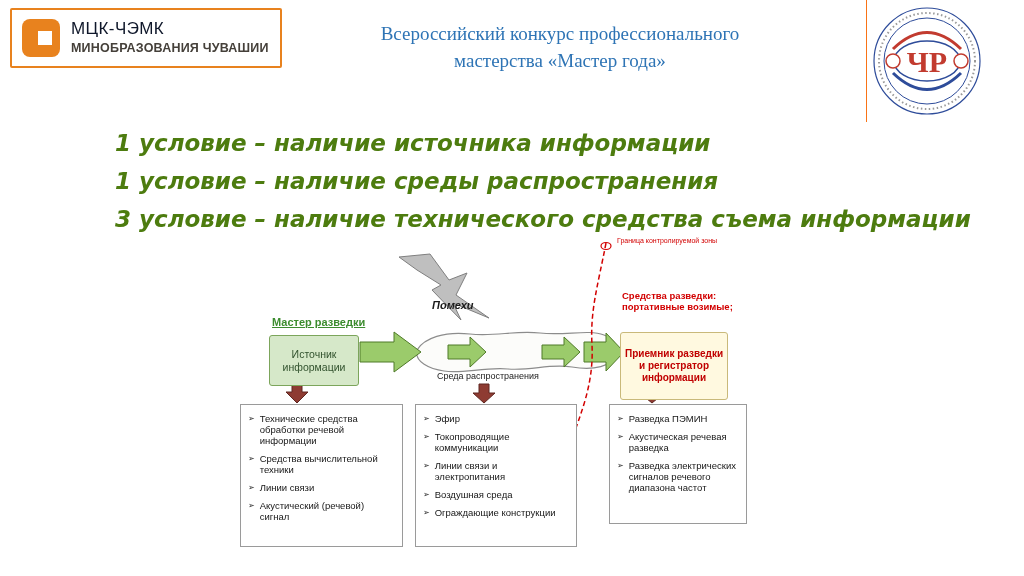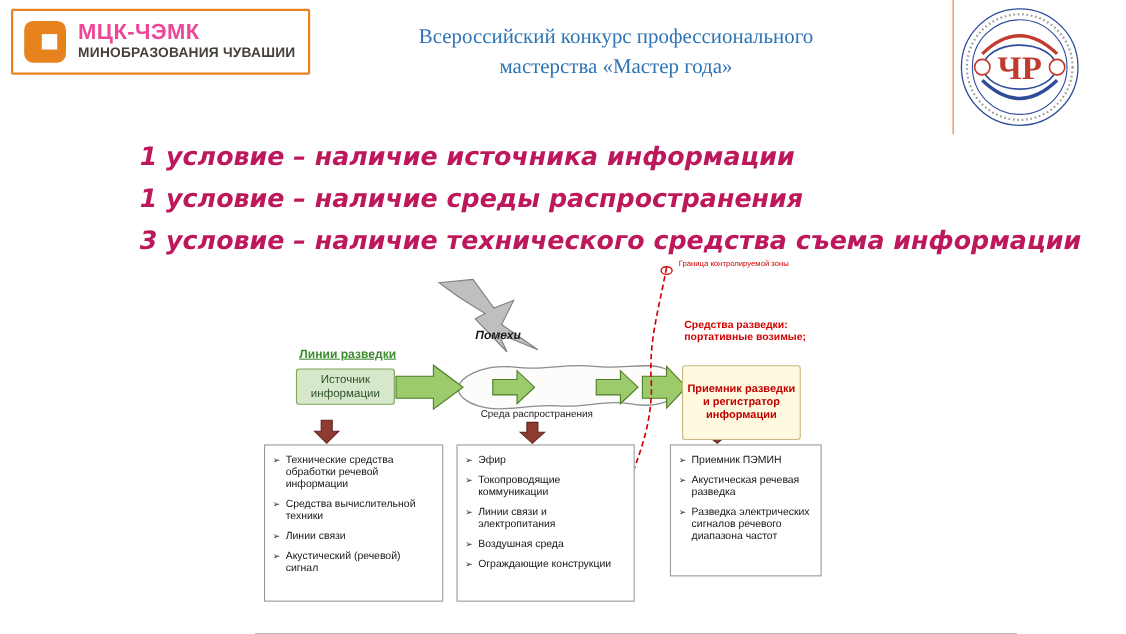--- a/index.html
+++ b/index.html
@@ -9,39 +9,39 @@
   }
   
   .logo-box {
     position:absolute; left:10px; top:8px; width:272px; height:60px;
     border:2px solid #E8821E; box-sizing:border-box; border-radius:2px;
     display:flex; align-items:center; padding:0 10px; gap:11px; background:#fff;
   }
   .logo-icon { width:38px; height:38px; background:#E8821E; border-radius:8px; position:relative; flex:0 0 auto; }
   .logo-icon .hole { position:absolute; left:16px; top:12px; width:14px; height:14px; background:#ffffff; }
   .logo-text { display:flex; flex-direction:column; }
-  .logo-line1 { color:#ec4899; font-weight:bold; font-size:20px; letter-spacing:.4px; line-height:18px; }
+  .logo-line1 { color:#0f172a; font-weight:normal; font-size:17px; letter-spacing:.4px; line-height:18px; }
   .logo-line2 { color:#45403A; font-weight:bold; font-size:12.5px; letter-spacing:.2px; line-height:15px; margin-top:3px; }
   .main-title {
     position:absolute; left:300px; top:20px; width:520px; text-align:center;
     color:#2E74B5; font-family:"Liberation Serif", serif; font-size:19px; line-height:27px;
   }
   .emblem-panel { position:absolute; left:866px; top:0; width:158px; height:122px; border-left:1px solid #f97316; background:#fff; }
   
-  .conditions { position:absolute; left:115px; top:124px; color:#be185d;margin-left:12px; }
+  .conditions { position:absolute; left:115px; top:124px; color:#4d7c0f; }
   .cond-line {
     font-family:"DejaVu Sans", sans-serif; font-style:italic; font-weight:600;
     font-size:23px; line-height:38px; white-space:nowrap;
   }
   
   .diagram-svg { position:absolute; left:0; top:0; z-index:1; pointer-events:none; }
   .dlabel { position:absolute; z-index:2; }
   .object-label { left:272px; top:316px; font-size:11px; font-weight:bold; color:#3C8C2F; text-decoration:underline; }
   .source-box {
-    left:269px; top:335px; width:90px; height:33px; background:#D6E8C9; border:1px solid #7CA55B;
+    left:269px; top:335px; width:90px; height:51px; background:#D6E8C9; border:1px solid #7CA55B;
     border-radius:3px; color:#32522E; font-size:10.5px; line-height:13px;
     display:flex; align-items:center; justify-content:center; text-align:center; box-sizing:border-box; padding:2px;
   }
   .noise-label { left:432px; top:299px; font-size:11px; font-weight:bold; color:#1a1a1a;font-style:italic; }
   .medium-label { left:428px; top:371px; width:120px; text-align:center; font-size:9px; color:#222; }
   .boundary-label { left:617px; top:237px; width:110px; font-size:7px; line-height:8px; color:#D20000; }
   .means-block { left:622px; top:290px; width:115px; color:#D20000; font-weight:bold; font-size:9.5px; line-height:11px; }
   .receiver-box {
     left:620px; top:332px; width:108px; height:68px; background:#FFF9E0; border:1px solid #C9B97A;
     border-radius:3px; color:#C00000; font-weight:bold; font-size:10px; line-height:12px;
@@ -113,21 +113,21 @@
     <polygon points="584,342 606,342 606,333 624,352 606,371 606,362 584,362" fill="#9BCB6B" stroke="#4F7A28" stroke-width="1"></polygon>
 
     <polygon points="292,382 302,382 302,392 308,392 297,403 286,392 292,392" fill="#8E3B32" stroke="#5F2620" stroke-width="1"></polygon>
     <polygon points="479,384 489,384 489,393 495,393 484,403 473,393 479,393" fill="#8E3B32" stroke="#5F2620" stroke-width="1"></polygon>
     <polygon points="647,385 657,385 657,394 663,394 652,403 641,394 647,394" fill="#8E3B32" stroke="#5F2620" stroke-width="1"></polygon>
 
     <path d="M606,243 C598,285 590,310 592,345 C594,385 580,415 571,442" fill="none" stroke="#D20000" stroke-width="1.5" stroke-dasharray="5 3"></path>
     <ellipse cx="606" cy="246" rx="5" ry="3.5" fill="none" stroke="#D20000" stroke-width="1.2"></ellipse>
   </svg>
 
-  <div class="dlabel object-label">Линии разведки</div>
+  <div class="dlabel object-label">Мастер разведки</div>
   <div class="dlabel source-box">Источник информации</div>
   <div class="dlabel noise-label">Помехи</div>
   <div class="dlabel medium-label">Среда распространения</div>
   <div class="dlabel boundary-label">Граница контролируемой зоны</div>
 
   <div class="dlabel means-block">
     <div>Средства разведки:</div>
     <div>портативные возимые;</div>
   </div>
 
@@ -171,21 +171,21 @@
     </div>
     <div class="list-item">
       <span class="bullet">➢</span>
       <span>Ограждающие конструкции</span>
     </div>
   </div>
 
   <div class="list-box list-box3">
     <div class="list-item">
       <span class="bullet">➢</span>
-      <span>Приемник ПЭМИН</span>
+      <span>Разведка ПЭМИН</span>
     </div>
     <div class="list-item">
       <span class="bullet">➢</span>
       <span>Акустическая речевая разведка</span>
     </div>
     <div class="list-item">
       <span class="bullet">➢</span>
       <span>Разведка электрических сигналов речевого диапазона частот</span>
     </div>
   </div>

